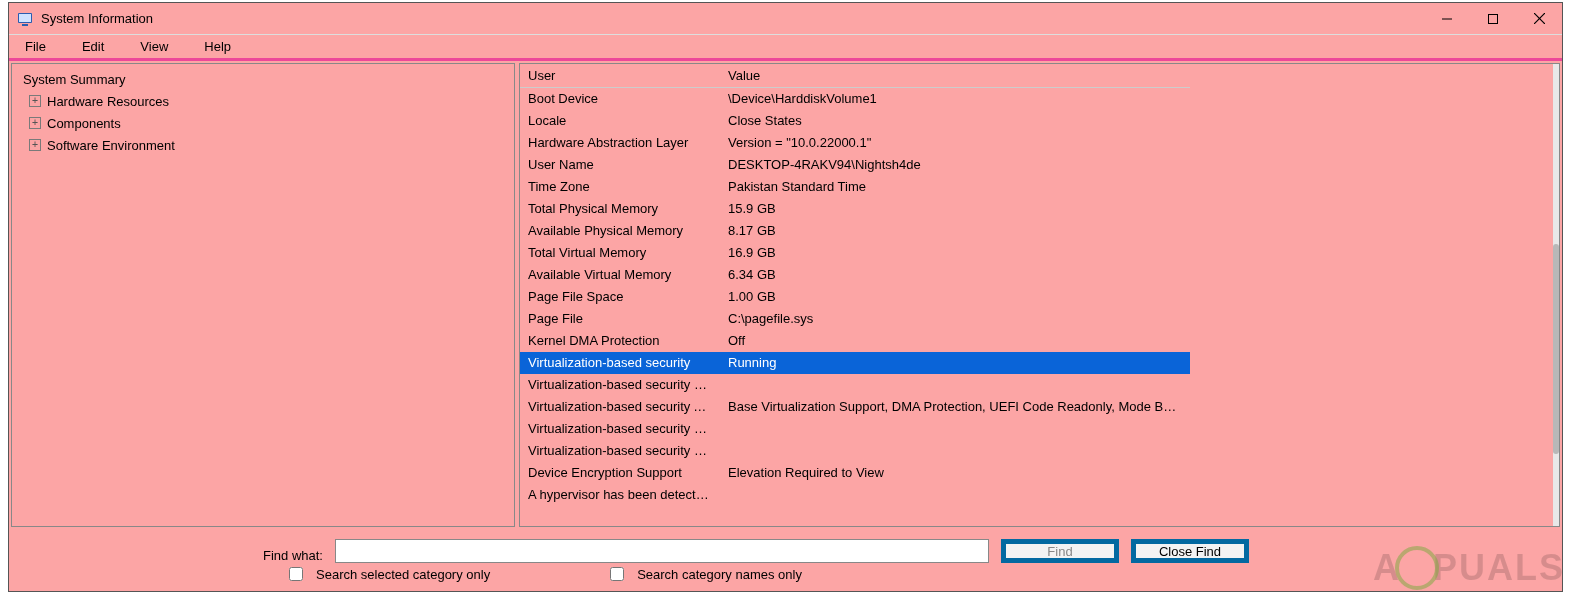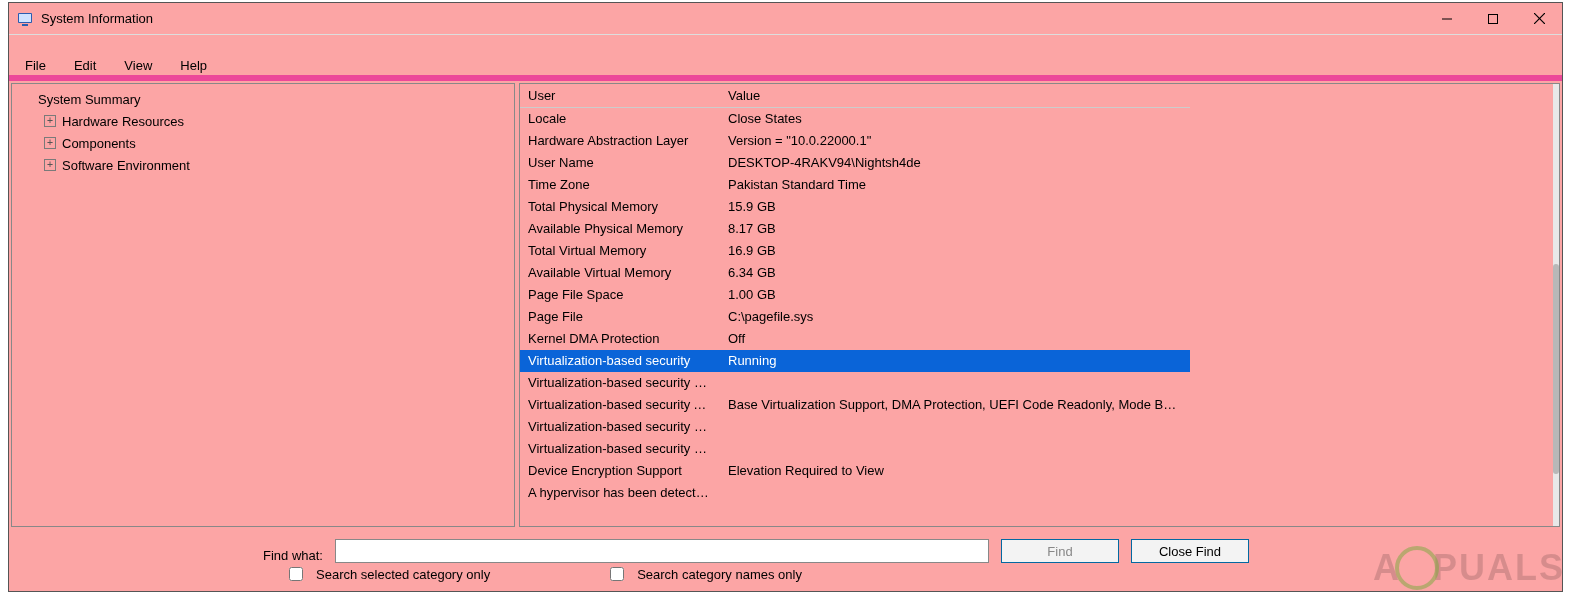--- a/index.html
+++ b/index.html
@@ -38,39 +38,38 @@
   .titlebar .title { flex: 0 0 auto; }
   .titlebar .spacer { flex: 1; }
   .win-controls { display: flex; height: 100%; }
   .win-btn {
     width: 46px;
     display: flex; align-items: center; justify-content: center;
     font-size: 14px;
   }
   .menubar {
     display: flex;
-    gap: 12px;
+    gap: 20px;
     padding: 4px 8px;
     height: 26px;
     align-items: center;
-    border-bottom: 6px solid #ec4899;
-    margin-top: 20px;
+    border-bottom: 3px solid #ec4899;
   }
   .menubar span { padding: 2px 8px; }
   .panes {
     flex: 1;
     display: flex;
     gap: 4px;
     padding: 2px;
     min-height: 0;
   }
   .tree-pane {
     width: 504px;
     border: 1px solid #888;
-    padding: 4px 18px;
+    padding: 4px 3px;
     overflow: auto;
   }
   .tree-root { padding-left: 2px; }
   .tree-item {
     display: flex; align-items: center;
     height: 22px;
     padding-left: 6px;
     white-space: nowrap;
   }
   .tree-item.child { padding-left: 12px; }
@@ -129,21 +128,21 @@
   }
   .find-input {
     flex: 0 0 654px;
     height: 24px;
     border: 1px solid #888;
     background: #fff;
     padding: 0 4px;
   }
   .find-btn {
     width: 118px; height: 24px;
-    border: 1px solid #0369a1;
+    border: 5px solid #0369a1;
     background: #f3f3f3;
     display: flex; align-items: center; justify-content: center;
   }
   .chk-row {
     display: flex;
     gap: 120px;
     padding: 0 0 8px 280px;
     height: 26px;
     align-items: center;
   }
@@ -252,20 +251,24 @@
               <col>
             </colgroup>
           <thead>
             <tr>
               <th>User</th>
               <th>Value</th>
             </tr>
           </thead>
           <tbody id="detail-body">
               <tr>
+                <td>Boot Device</td>
+                <td>\Device\HarddiskVolume1</td>
+              </tr>
+              <tr>
                 <td>Locale</td>
                 <td>Close States</td>
               </tr>
               <tr>
                 <td>Hardware Abstraction Layer</td>
                 <td>Version = "10.0.22000.1"</td>
               </tr>
               <tr>
                 <td>User Name</td>
                 <td>DESKTOP-4RAKV94\Nightsh4de</td>

